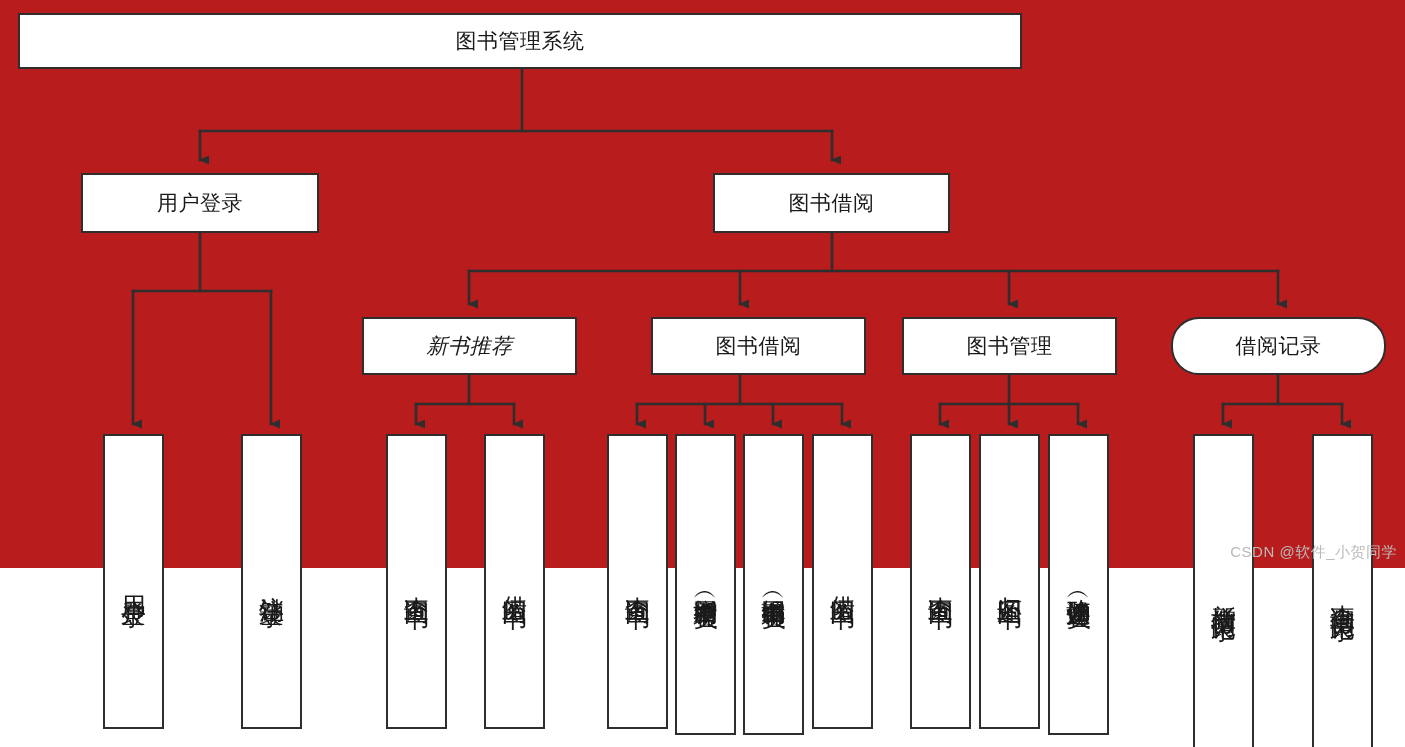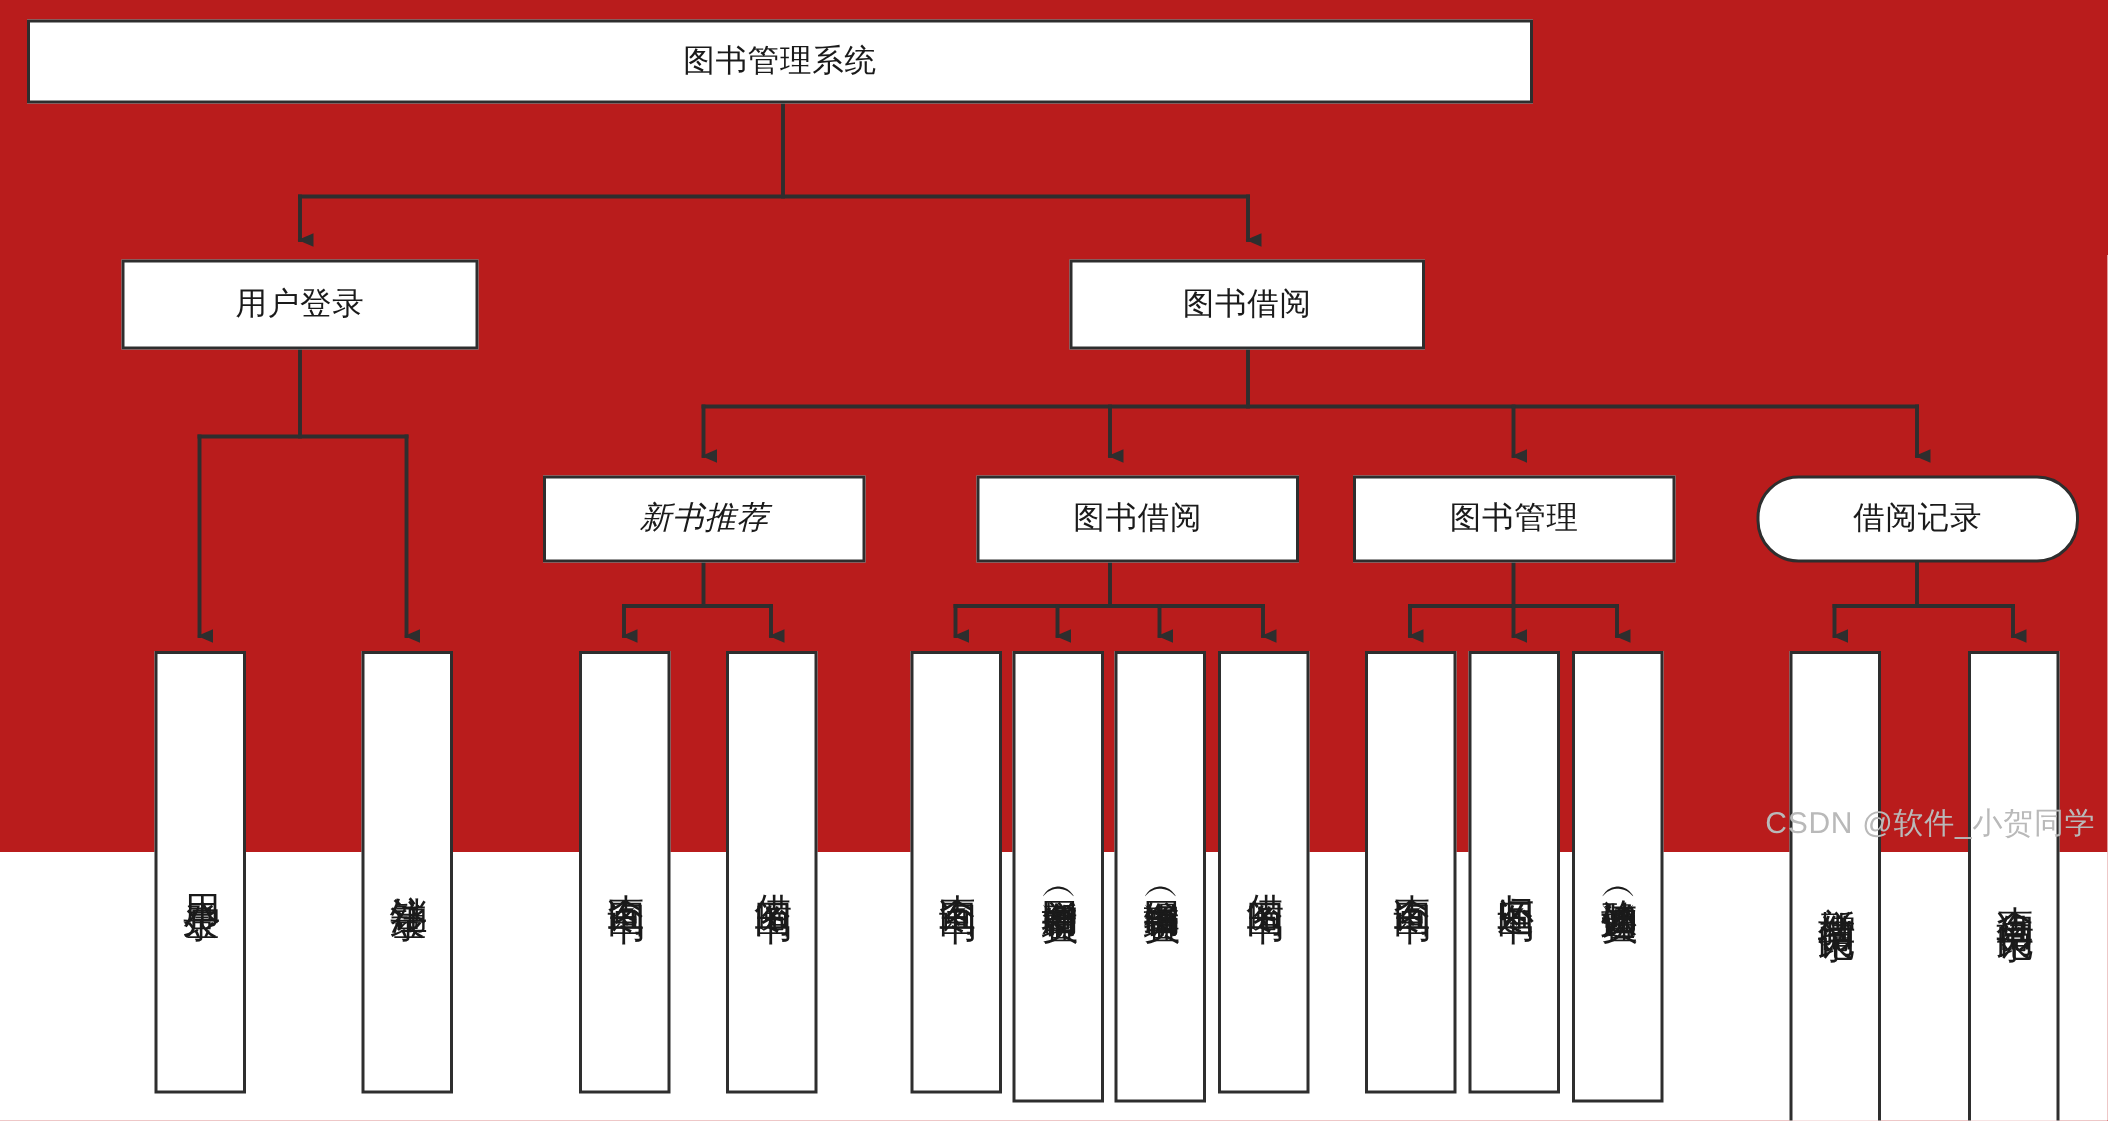--- a/index.html
+++ b/index.html
@@ -59,21 +59,21 @@
     letter-spacing: 3px;
   }
   .node.vert.tight .label {
     font-size: 24px;
     letter-spacing: 1px;
   }
   .watermark {
     position: absolute;
     right: 8px;
     bottom: 6px;
-    font-size: 20px;
+    font-size: 15px;
     color: #b9b9b9;
     white-space: nowrap;
     letter-spacing: 0.5px;
   }
 </style>
 </head>
 <body>
 
 <div id="diagram-root">
 

